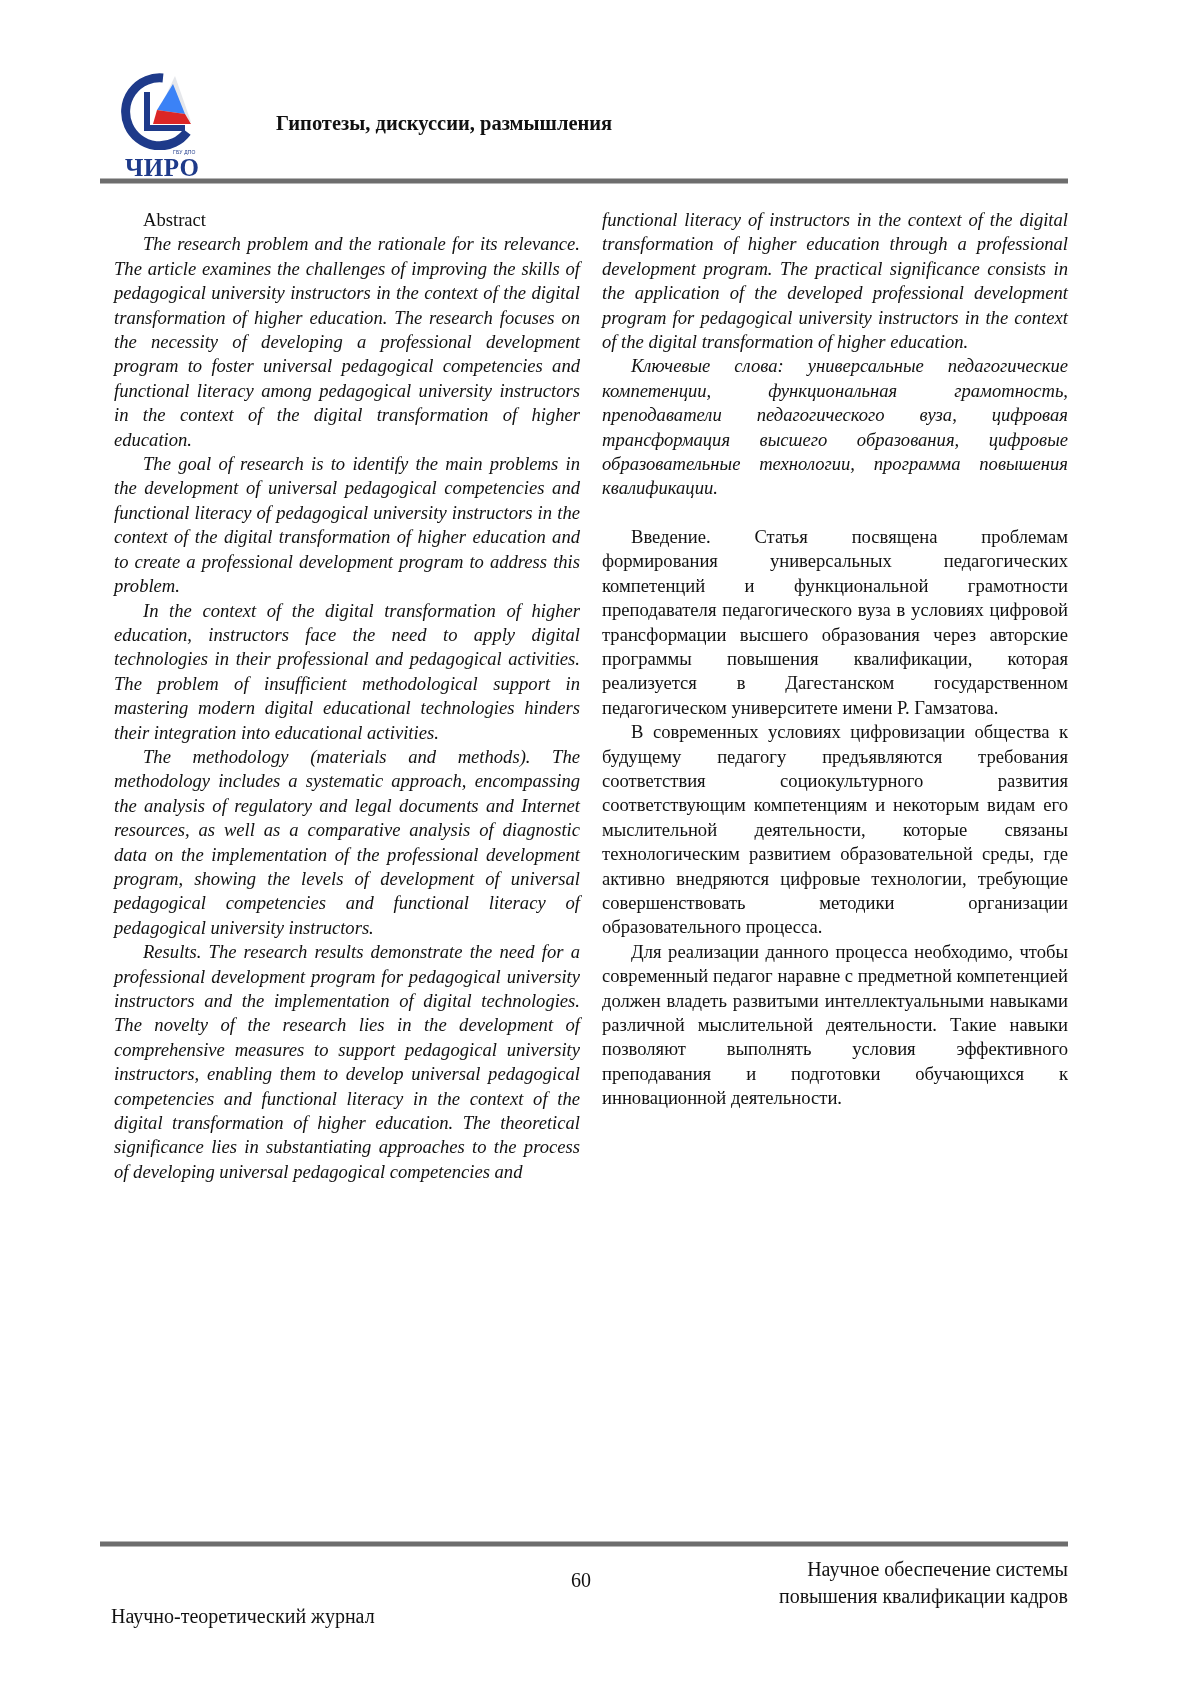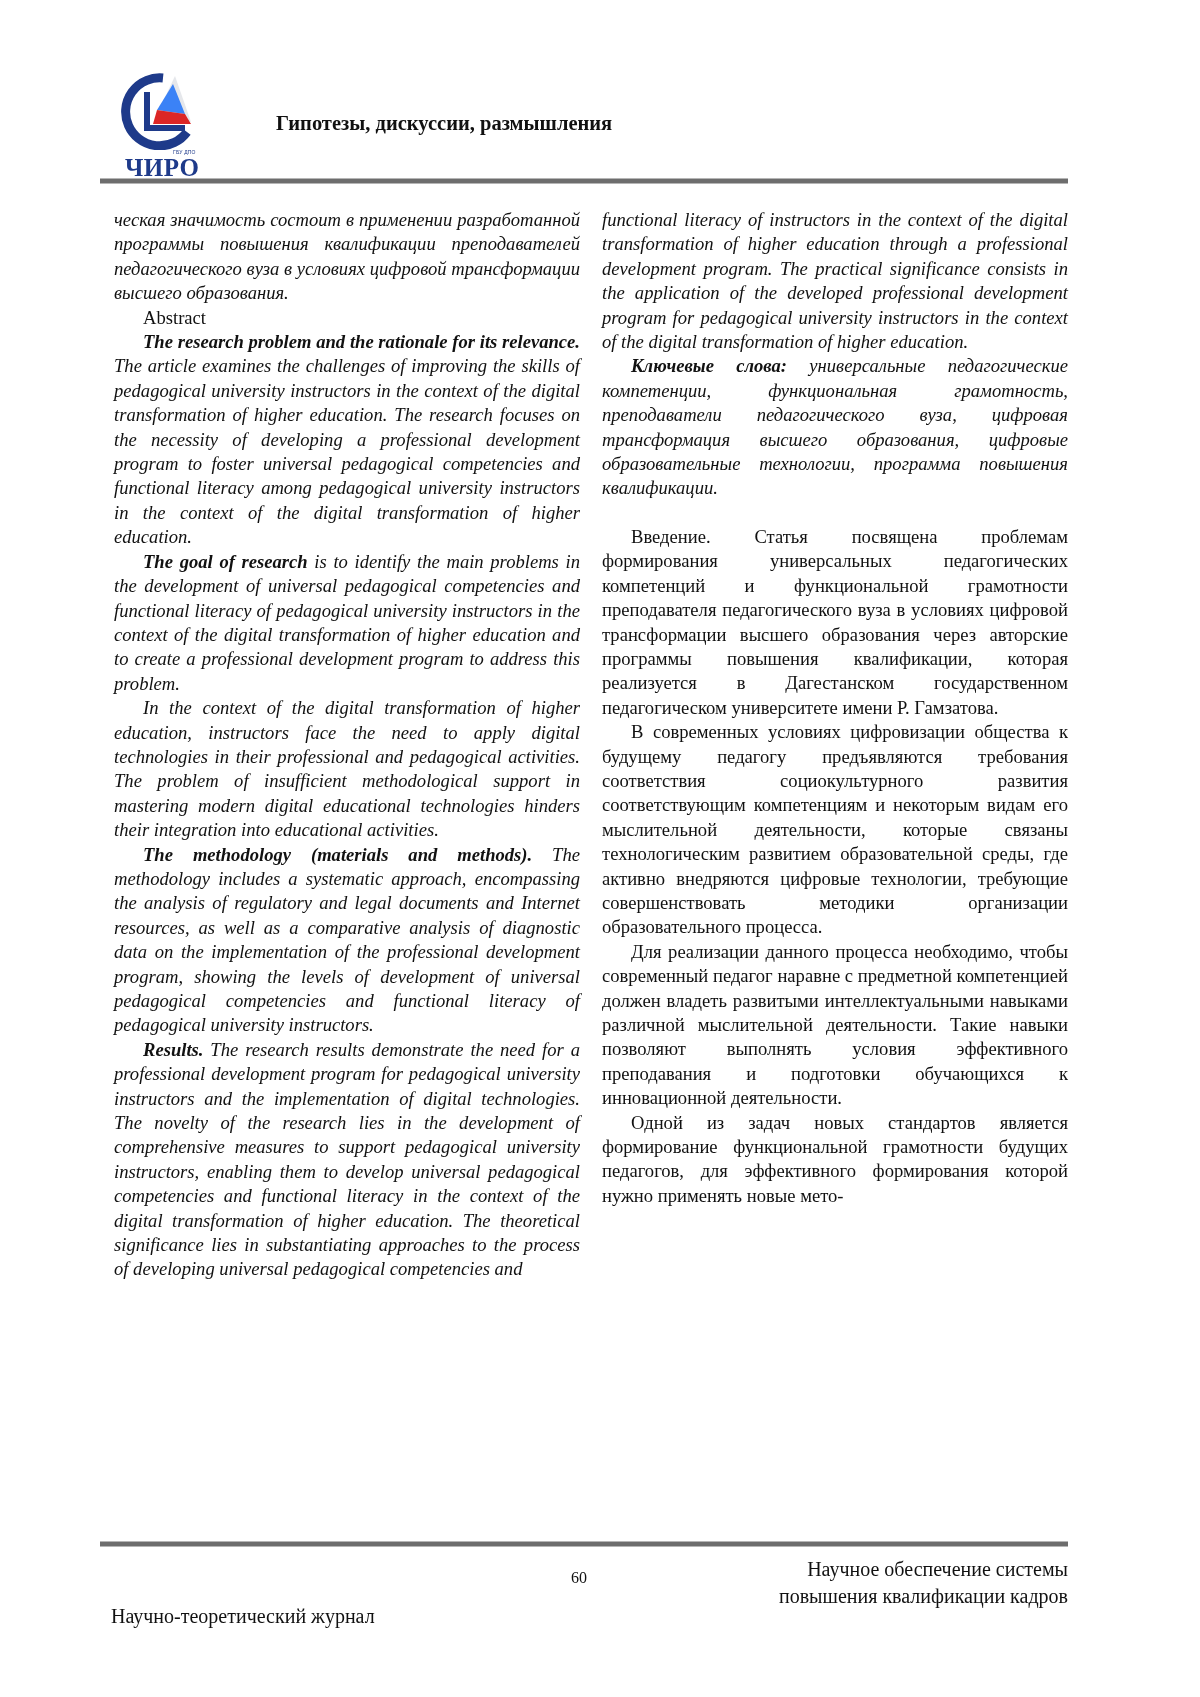--- a/index.html
+++ b/index.html
@@ -18,27 +18,27 @@
                  background: #6d6d6d; border-top: 1px solid #b5b5b5; border-bottom: 1px solid #b5b5b5; }
 
   .col { position: absolute; top: 208px; width: 466px; font-size: 18.6px; line-height: 24.4px;
          text-align: justify; }
   .col-left { left: 114px; }
   .col-right { left: 602px; }
   .col p { margin: 0; }
   .indent { text-indent: 29px; }
   .it { font-style: italic; }
   .b { font-weight: normal; }
-  .bi { font-weight: bold; font-style: italic; }
+  .bi { font-weight: normal; font-style: italic; }
   .gap { height: 24px; }
 
   .footer-rule { position: absolute; left: 100px; top: 1541px; width: 968px; height: 4px;
                  background: #6d6d6d; border-top: 1px solid #b5b5b5; border-bottom: 1px solid #b5b5b5; }
   .footer-left { position: absolute; left: 111px; top: 1569px; font-size: 20px; margin-top: 36px; }
-  .footer-page { position: absolute; left: 571px; top: 1569px; font-size: 16px; font-family: Liberation Serif, serif; }
+  .footer-page { position: absolute; left: 571px; top: 1569px; font-size: 20px; font-family: Liberation Serif, serif; }
   .footer-right { position: absolute; right: 132px; top: 1556px; font-size: 20px; text-align: right; line-height: 27px; }
 </style>
 </head>
 <body>
 
 <div class="header">
   <div class="logo">
     <svg width="90" height="80" viewBox="0 0 90 80">
       <path d="M48 8 A34 34 0 1 0 72 62" fill="none" stroke="#1e3a8a" stroke-width="9"></path>
       <path d="M32 22 L32 58 L70 58" fill="none" stroke="#1e3a8a" stroke-width="6"></path>
@@ -47,37 +47,35 @@
       <polygon points="42,40 38,54 76,54 70,44" fill="#dc2626"></polygon>
     </svg>
     <span class="logo-sub">ГБУ ДПО</span>
     <span class="logo-name">ЧИРО</span>
   </div>
   <div class="section-title">Гипотезы, дискуссии, размышления</div>
   <div class="header-rule"></div>
 </div>
 
 <div class="col col-left">
-  <p class="it">ческая значимость состоит в применении разработанной программы повышения квалификации преподавателей педагогического вуза в условиях цифровой трансформации высшего образования.</p>
   <p class="indent b">Abstract</p>
   <p class="indent it"><span class="bi">The research problem and the rationale for its relevance.</span><span> The article examines the challenges of improving the skills of pedagogical university instructors in the context of the digital transformation of higher education. The research focuses on the necessity of developing a professional development program to foster universal pedagogical competencies and functional literacy among pedagogical university instructors in the context of the digital transformation of higher education.</span></p>
   <p class="indent it"><span class="bi">The goal of research</span><span> is to identify the main problems in the development of universal pedagogical competencies and functional literacy of pedagogical university instructors in the context of the digital transformation of higher education and to create a professional development program to address this problem.</span></p>
   <p class="indent it">In the context of the digital transformation of higher education, instructors face the need to apply digital technologies in their professional and pedagogical activities. The problem of insufficient methodological support in mastering modern digital educational technologies hinders their integration into educational activities.</p>
   <p class="indent it"><span class="bi">The methodology (materials and methods).</span><span> The methodology includes a systematic approach, encompassing the analysis of regulatory and legal documents and Internet resources, as well as a comparative analysis of diagnostic data on the implementation of the professional development program, showing the levels of development of universal pedagogical competencies and functional literacy of pedagogical university instructors.</span></p>
   <p class="indent it"><span class="bi">Results.</span><span> The research results demonstrate the need for a professional development program for pedagogical university instructors and the implementation of digital technologies. The novelty of the research lies in the development of comprehensive measures to support pedagogical university instructors, enabling them to develop universal pedagogical competencies and functional literacy in the context of the digital transformation of higher education. The theoretical significance lies in substantiating approaches to the process of developing universal pedagogical competencies and</span></p>
 </div>
 
 <div class="col col-right">
   <p class="it">functional literacy of instructors in the context of the digital transformation of higher education through a professional development program. The practical significance consists in the application of the developed professional development program for pedagogical university instructors in the context of the digital transformation of higher education.</p>
   <p class="indent it"><span class="bi">Ключевые слова:</span><span> универсальные педагогические компетенции, функциональная грамотность, преподаватели педагогического вуза, цифровая трансформация высшего образования, цифровые образовательные технологии, программа повышения квалификации.</span></p>
   <div class="gap"></div>
   <p class="indent"><span class="b">Введение.</span><span> Статья посвящена проблемам формирования универсальных педагогических компетенций и функциональной грамотности преподавателя педагогического вуза в условиях цифровой трансформации высшего образования через авторские программы повышения квалификации, которая реализуется в Дагестанском государственном педагогическом университете имени Р. Гамзатова.</span></p>
   <p class="indent">В современных условиях цифровизации общества к будущему педагогу предъявляются требования соответствия социокультурного развития соответствующим компетенциям и некоторым видам его мыслительной деятельности, которые связаны технологическим развитием образовательной среды, где активно внедряются цифровые технологии, требующие совершенствовать методики организации образовательного процесса.</p>
   <p class="indent">Для реализации данного процесса необходимо, чтобы современный педагог наравне с предметной компетенцией должен владеть развитыми интеллектуальными навыками различной мыслительной деятельности. Такие навыки позволяют выполнять условия эффективного преподавания и подготовки обучающихся к инновационной деятельности.</p>
-  <p class="indent">Одной из задач новых стандартов является формирование функциональной грамотности будущих педагогов, для эффективного формирования которой нужно применять новые мето-</p>
 </div>
 
 <div class="footer-rule"></div>
 <div class="footer-left">Научно-теоретический журнал</div>
 <div class="footer-page">60</div>
 <div class="footer-right">
   <div>Научное обеспечение системы</div>
   <div>повышения квалификации кадров</div>
 </div>
 

